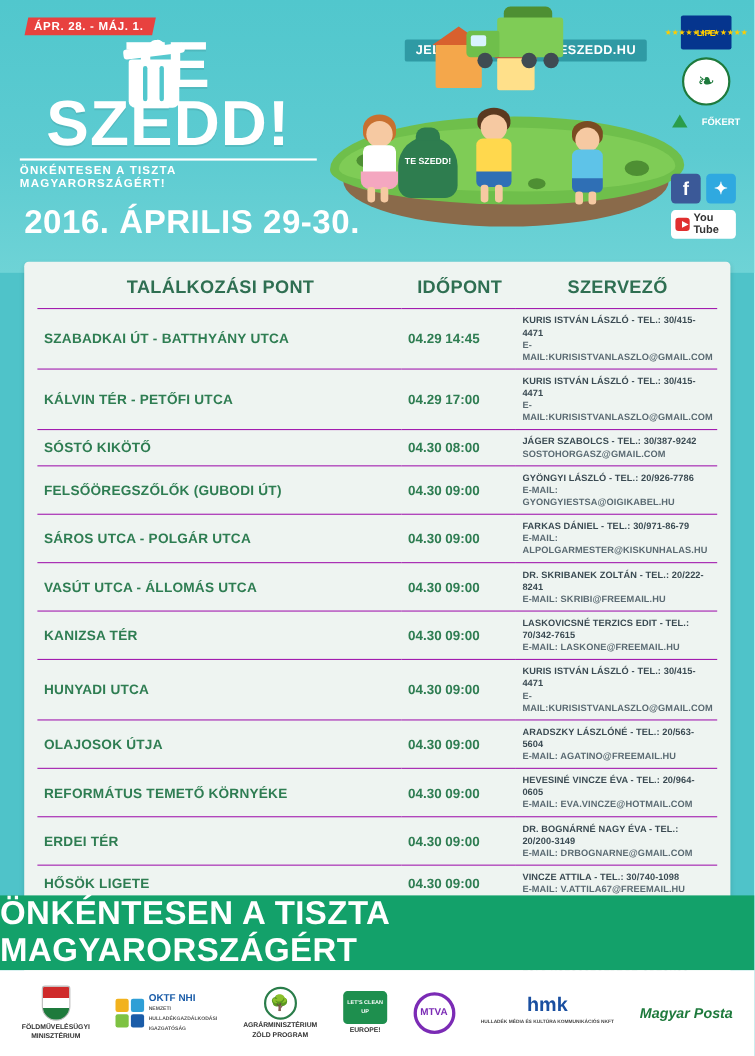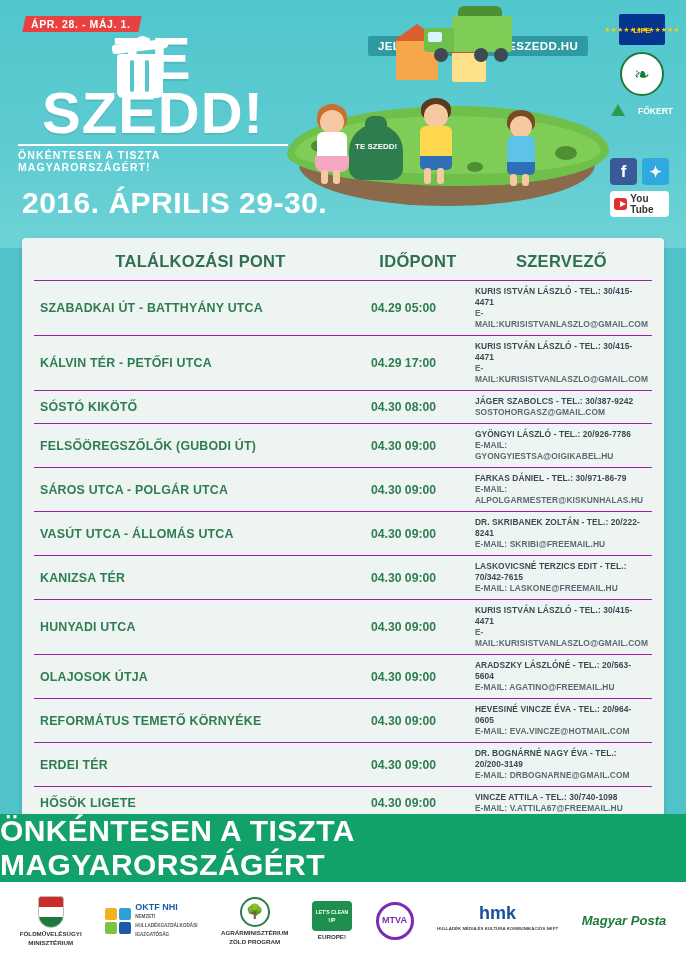--- a/index.html
+++ b/index.html
@@ -104,21 +104,21 @@
     font-size: 11.5px;
     font-weight: bold;
     letter-spacing: .4px;
     padding: 4px 10px;
     border-radius: 2px;
   }
   .jel-banner .url { color: #fff; }
 
   
   .island {
-    position: absolute; left: 287px; top: 96px; width: 322px; height: 120px;
+    position: absolute; left: 300px; top: 96px; width: 322px; height: 120px;
   }
   .island .grass {
     position: absolute; left: 0; top: 10px; width: 322px; height: 80px;
     background: #6fbf4b;
     border-radius: 52% 48% 45% 55% / 60% 55% 45% 40%;
   }
   .island .soil {
     position: absolute; left: 12px; top: 58px; width: 296px; height: 52px;
     background: #8a6a4a;
     border-radius: 45% 55% 50% 50% / 20% 20% 80% 80%;
@@ -427,21 +427,21 @@
       <thead>
         <tr>
           <th class="c-place">TALÁLKOZÁSI PONT</th>
           <th class="c-time">IDŐPONT</th>
           <th class="c-org">SZERVEZŐ</th>
         </tr>
       </thead>
       <tbody>
         <tr>
           <td class="place">SZABADKAI ÚT - BATTHYÁNY UTCA</td>
-          <td class="time">04.29 05:00</td>
+          <td class="time">04.29 14:45</td>
           <td class="org">
             <div>KURIS ISTVÁN LÁSZLÓ - TEL.: 30/415-4471</div>
             <div class="email">E-MAIL:KURISISTVANLASZLO@GMAIL.COM</div>
           </td>
         </tr>
         <tr>
           <td class="place">KÁLVIN TÉR - PETŐFI UTCA</td>
           <td class="time">04.29 17:00</td>
           <td class="org">
             <div>KURIS ISTVÁN LÁSZLÓ - TEL.: 30/415-4471</div>

